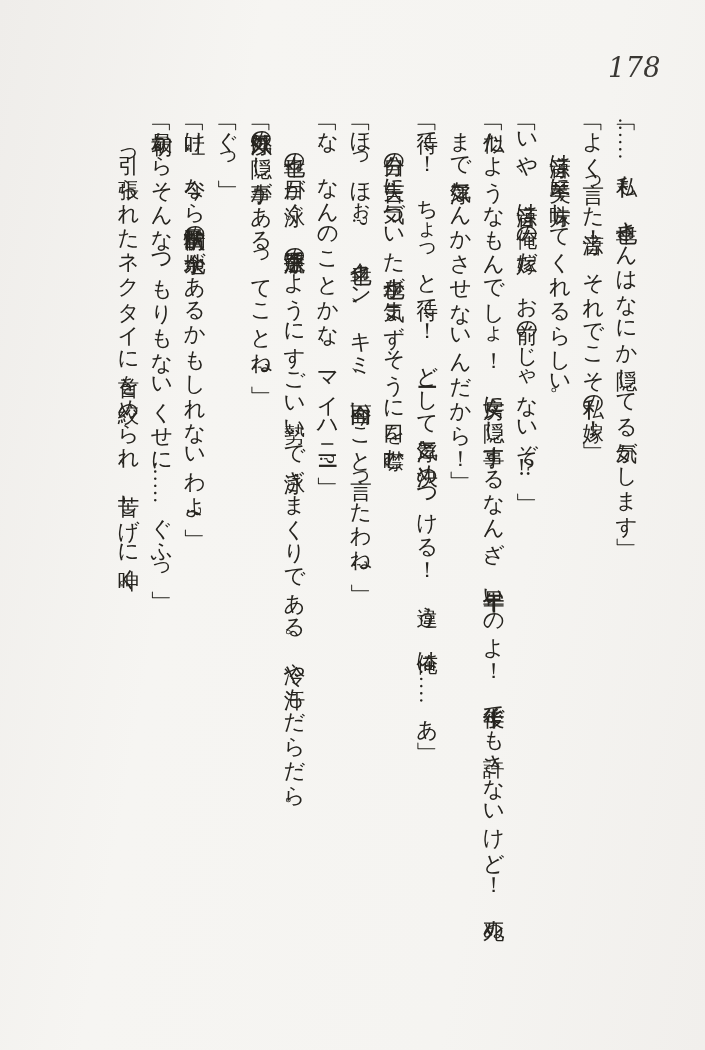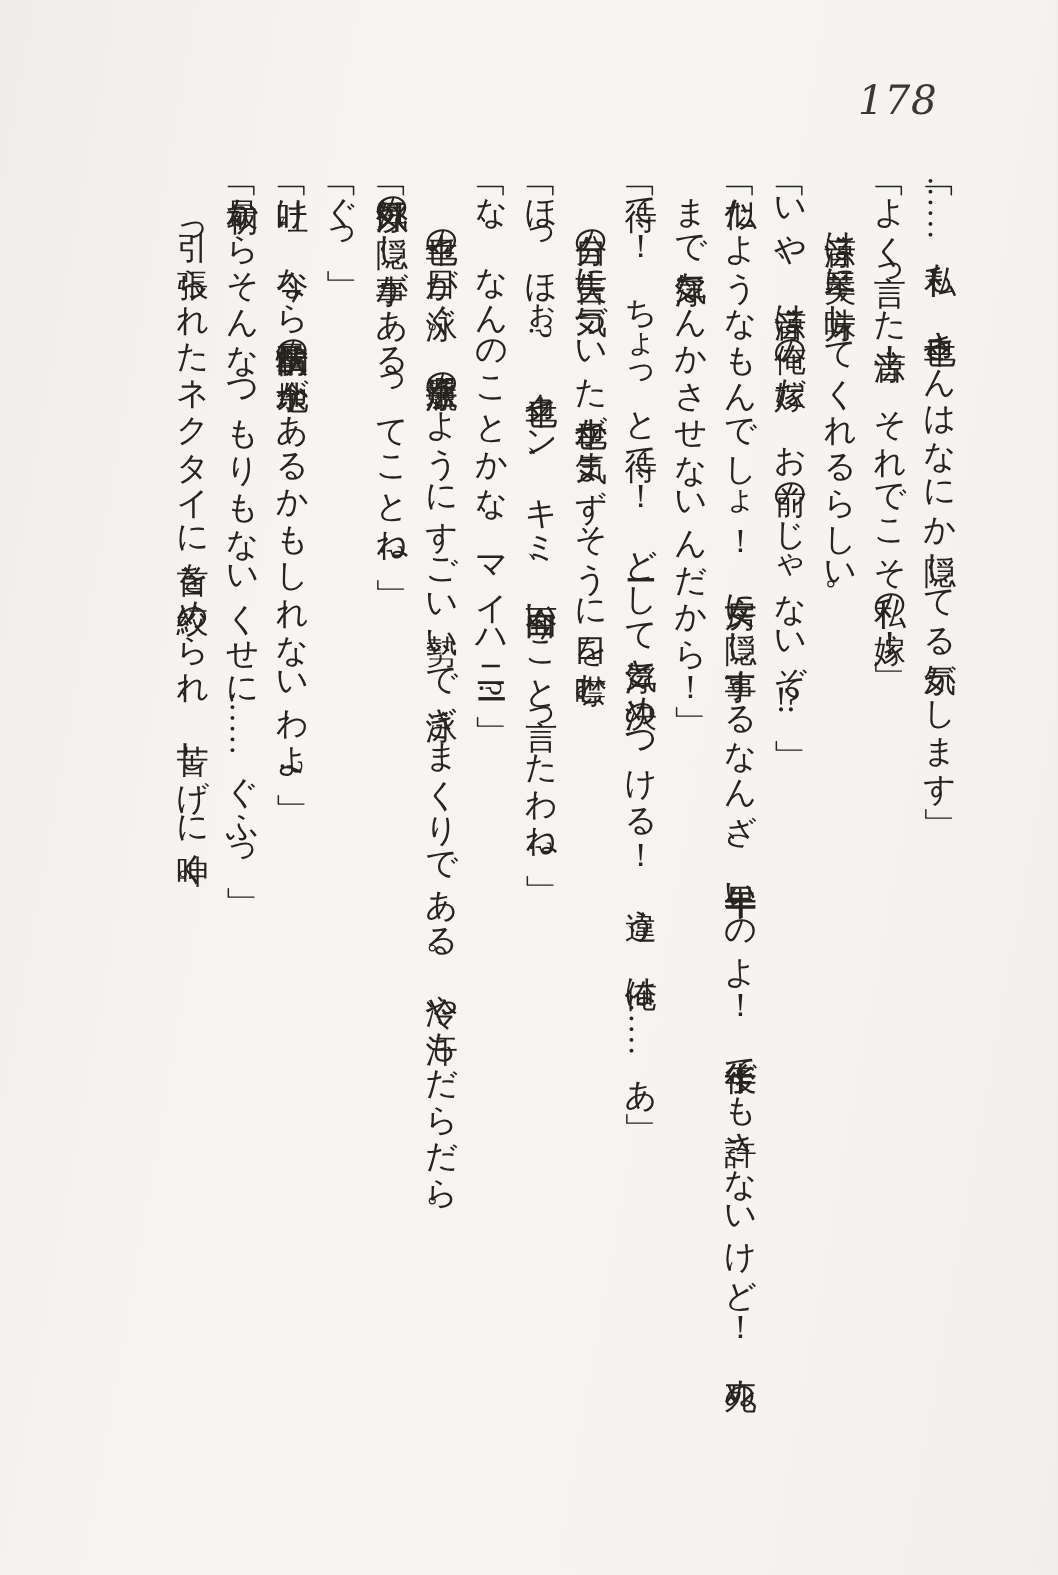--- a/index.html
+++ b/index.html
@@ -16,21 +16,21 @@
     position: relative;
     width: 705px;
     height: 1050px;
     overflow: hidden;
     background: linear-gradient(100deg, #efedea 0%, #f6f5f2 30%, #f5f4f1 70%, #f1efec 100%);
     font-family: "Liberation Serif", "DejaVu Serif", serif;
   }
   .page-number {
     position: absolute;
     top: 52px;
-    left: 572px;
+    left: 608px;
     font-family: "DejaVu Serif", "Liberation Serif", serif;
     font-style: italic;
     font-size: 27px;
     letter-spacing: 0.5px;
     color: #3a3834;
     text-align: center;
   }
   .text-block {
     position: absolute;
     top: 117px;

